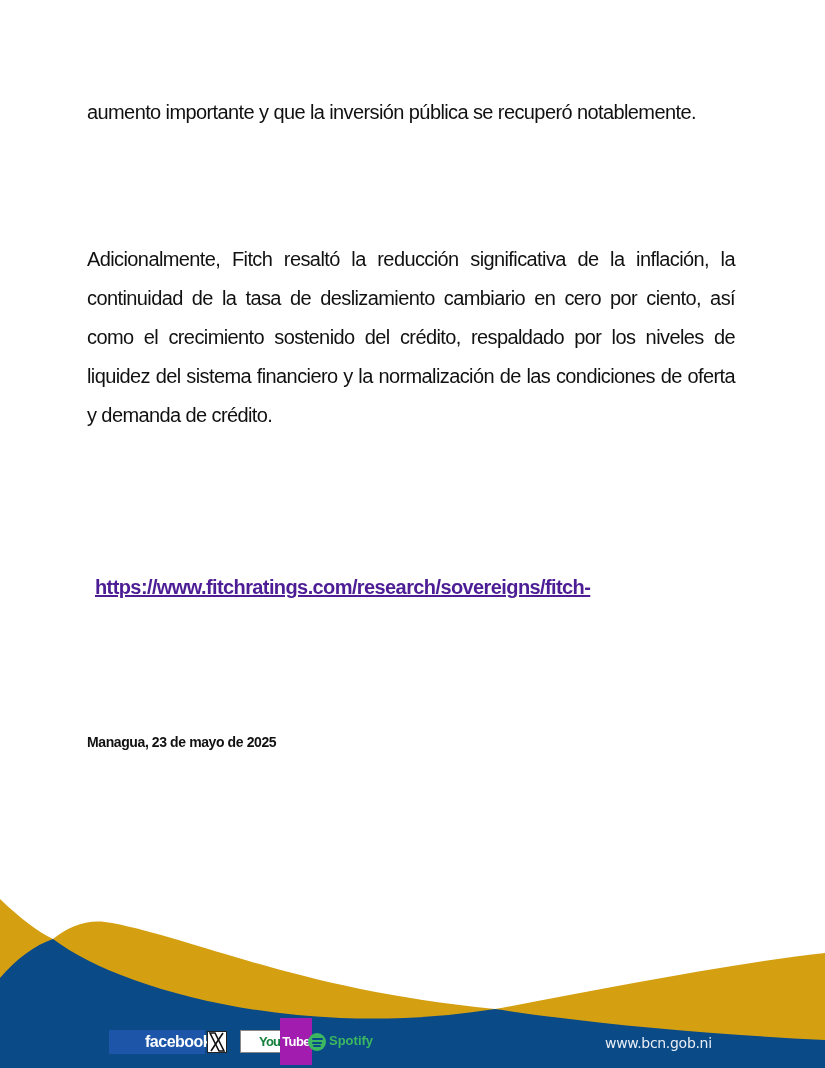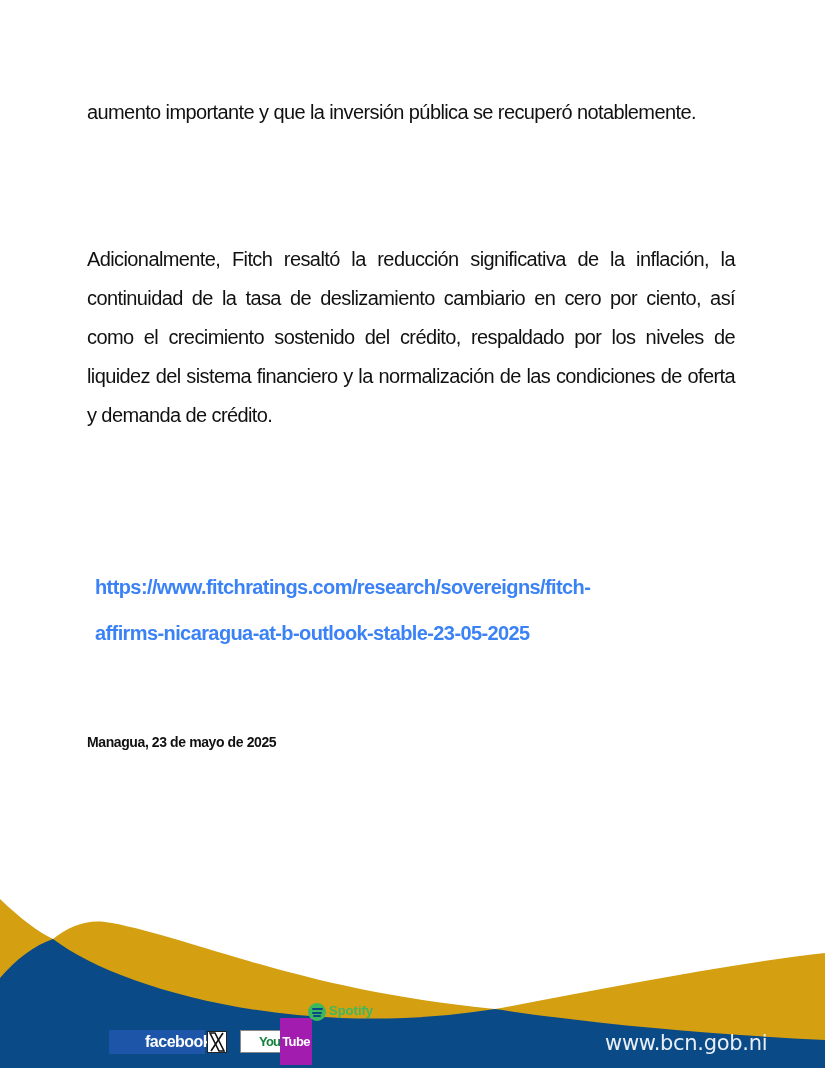--- a/index.html
+++ b/index.html
@@ -6,55 +6,54 @@
   body { width:825px; height:1068px; background:#ffffff; position:relative; overflow:hidden;
          font-family:"DejaVu Sans", "Liberation Sans", sans-serif; }
   .page { position:absolute; left:0; top:0; width:825px; height:1068px; }
   .para { position:absolute; left:87px; width:648px; margin:0; font-weight:normal; color:#111111;
           font-size:20px; line-height:39px; text-align:justify; text-align-last:left; letter-spacing:-0.6px;
           font-family:"Liberation Sans", sans-serif; }
   .p1 { top:93px; }
   .p2 { top:212px;margin-top:28px; }
   .p3 { top:490px; }
   .link { position:absolute; left:95px; top:564px; width:645px; margin:0; font-weight:bold;
-          font-size:20px; line-height:46px; color:#3b82f6; 
+          font-size:20px; line-height:46px; color:#4c1d95; text-decoration:underline;
           letter-spacing:-0.6px; font-family:"Liberation Sans", sans-serif; cursor:pointer; }
   .link span { display:block; }
   .date { position:absolute; left:87px; top:723px; font-weight:bold; color:#111; font-size:14px;
           line-height:39px; letter-spacing:-0.4px; font-family:"Liberation Sans", sans-serif; margin:0; }
   .footer { position:absolute; left:0; top:880px; width:825px; height:188px; }
   .footer svg { position:absolute; left:0; top:0; }
   .social { position:absolute; top:1030px; height:24px; }
   .fb { left:109px; width:60px; background:#1d55a8; color:#fff; font-weight:bold; font-size:16px;
         line-height:24px; text-align:center; letter-spacing:-0.5px; font-family:"Liberation Sans", sans-serif;padding-left:36px; }
   .xicon { left:207px; width:20px; height:22px; top:1031px; background:#fff; border:1px solid #222;
            box-sizing:border-box; }
   .yt { left:240px; width:54px; height:23px; top:1030px; background:#fff; border:1px solid #888; box-sizing:border-box;
         font-weight:bold; font-size:13px; line-height:21px; font-family:"Liberation Sans", sans-serif; }
   .yt .you { color:#15803d; padding-left:18px; letter-spacing:-0.8px; }
   .yt .tube { background:#a21caf; color:#fff; border-radius:0; padding:16px 2px; letter-spacing:-0.6px; }
-  .spot { left:308px; width:70px; top:1000px; color:#3cb860; font-weight:bold; font-size:13px; line-height:22px;
+  .spot { left:308px; width:70px; top:1030px; color:#3cb860; font-weight:bold; font-size:13px; line-height:22px;
           font-family:"Liberation Sans", sans-serif; }
   .spot .circ { display:inline-block; width:18px; height:18px; background:#3cb860; border-radius:50%;
                 vertical-align:middle; position:relative; margin-right:3px; }
   .spot .circ i { position:absolute; left:4px; height:2px; background:#0a4a86; border-radius:1px; }
-  .web { position:absolute; left:605px; top:1033px; color:#e8eef6; font-size:21px; line-height:20px;
+  .web { position:absolute; left:605px; top:1033px; color:#e8eef6; font-size:14px; line-height:20px;
          font-family:"DejaVu Sans", sans-serif; letter-spacing:-0.3px; }
 </style>
 </head>
 <body>
 
 <div class="page">
 
   <p class="para p1">aumento importante y que la inversión pública se recuperó notablemente.</p>
   <p class="para p2">Adicionalmente, Fitch resaltó la reducción significativa de la inflación, la continuidad de la tasa de deslizamiento cambiario en cero por ciento, así como el crecimiento sostenido del crédito, respaldado por los niveles de liquidez del sistema financiero y la normalización de las condiciones de oferta y demanda de crédito.</p>
 
   <a class="link">
     <span>https://www.fitchratings.com/research/sovereigns/fitch-</span>
-    <span>affirms-nicaragua-at-b-outlook-stable-23-05-2025</span>
   </a>
 
   <p class="date">Managua, 23 de mayo de 2025</p>
 
   <div class="footer">
     <svg width="825" height="188" viewBox="0 0 825 188">
 
       <path d="M0,19 C20,38 38,52 53,59 C70,45 90,38 112,43 C200,60 300,110 495,129 C600,110 720,85 825,73 L825,188 L0,188 Z" fill="#d4a012"></path>
 
       <path d="M0,98 C15,80 35,65 53,59 C120,110 300,160 495,129 C600,145 720,155 825,160 L825,188 L0,188 Z" fill="#0a4a86"></path>

